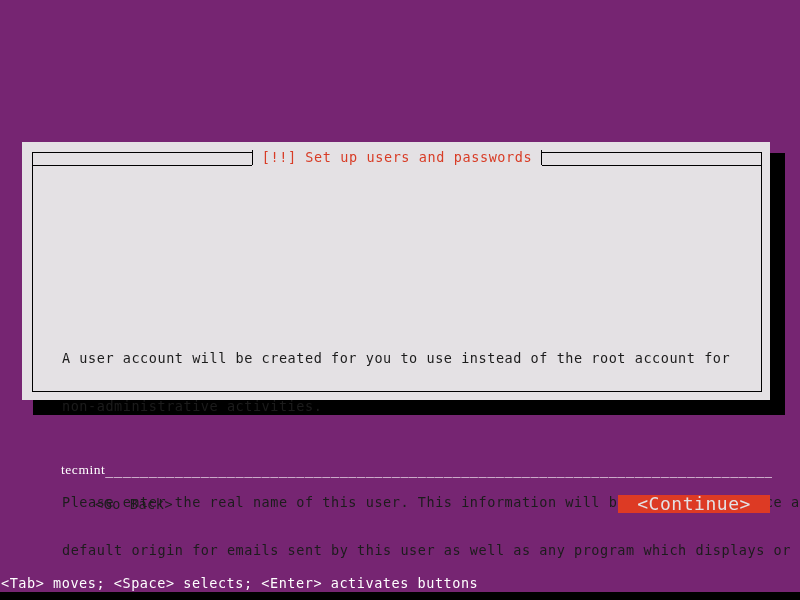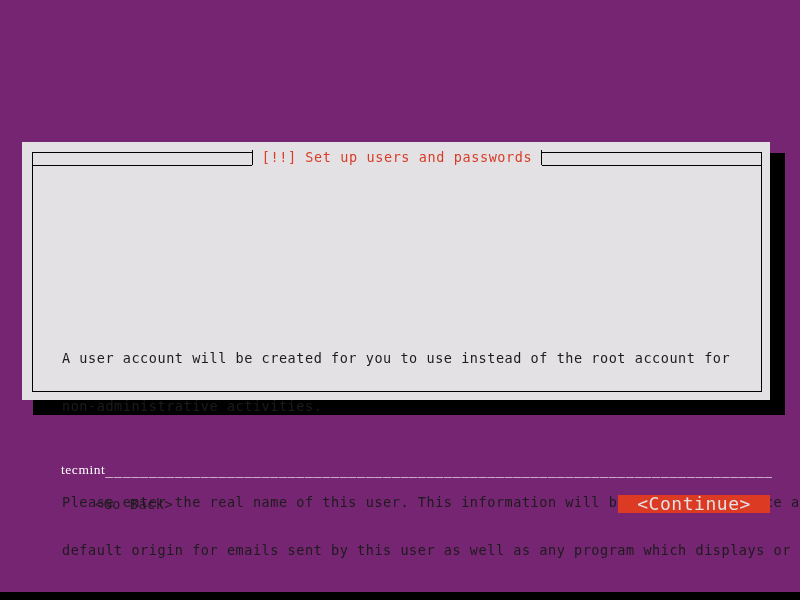--- a/index.html
+++ b/index.html
@@ -223,15 +223,16 @@
 
     <div id="fullname-input"><span id="fullname-value">tecmint</span><span id="fullname-fill">________________________________________________________________________________</span></div>
 
     <div id="button-row">
       <div id="go-back-button">&lt;Go Back&gt;</div>
       <div id="continue-button">&lt;Continue&gt;</div>
     </div>
 
   </div>
 
+  <div id="hint-bar">&lt;Tab&gt; moves; &lt;Space&gt; selects; &lt;Enter&gt; activates buttons</div>
   <div id="bottom-black-strip"></div>
 
 </div>
 
 </body></html>

